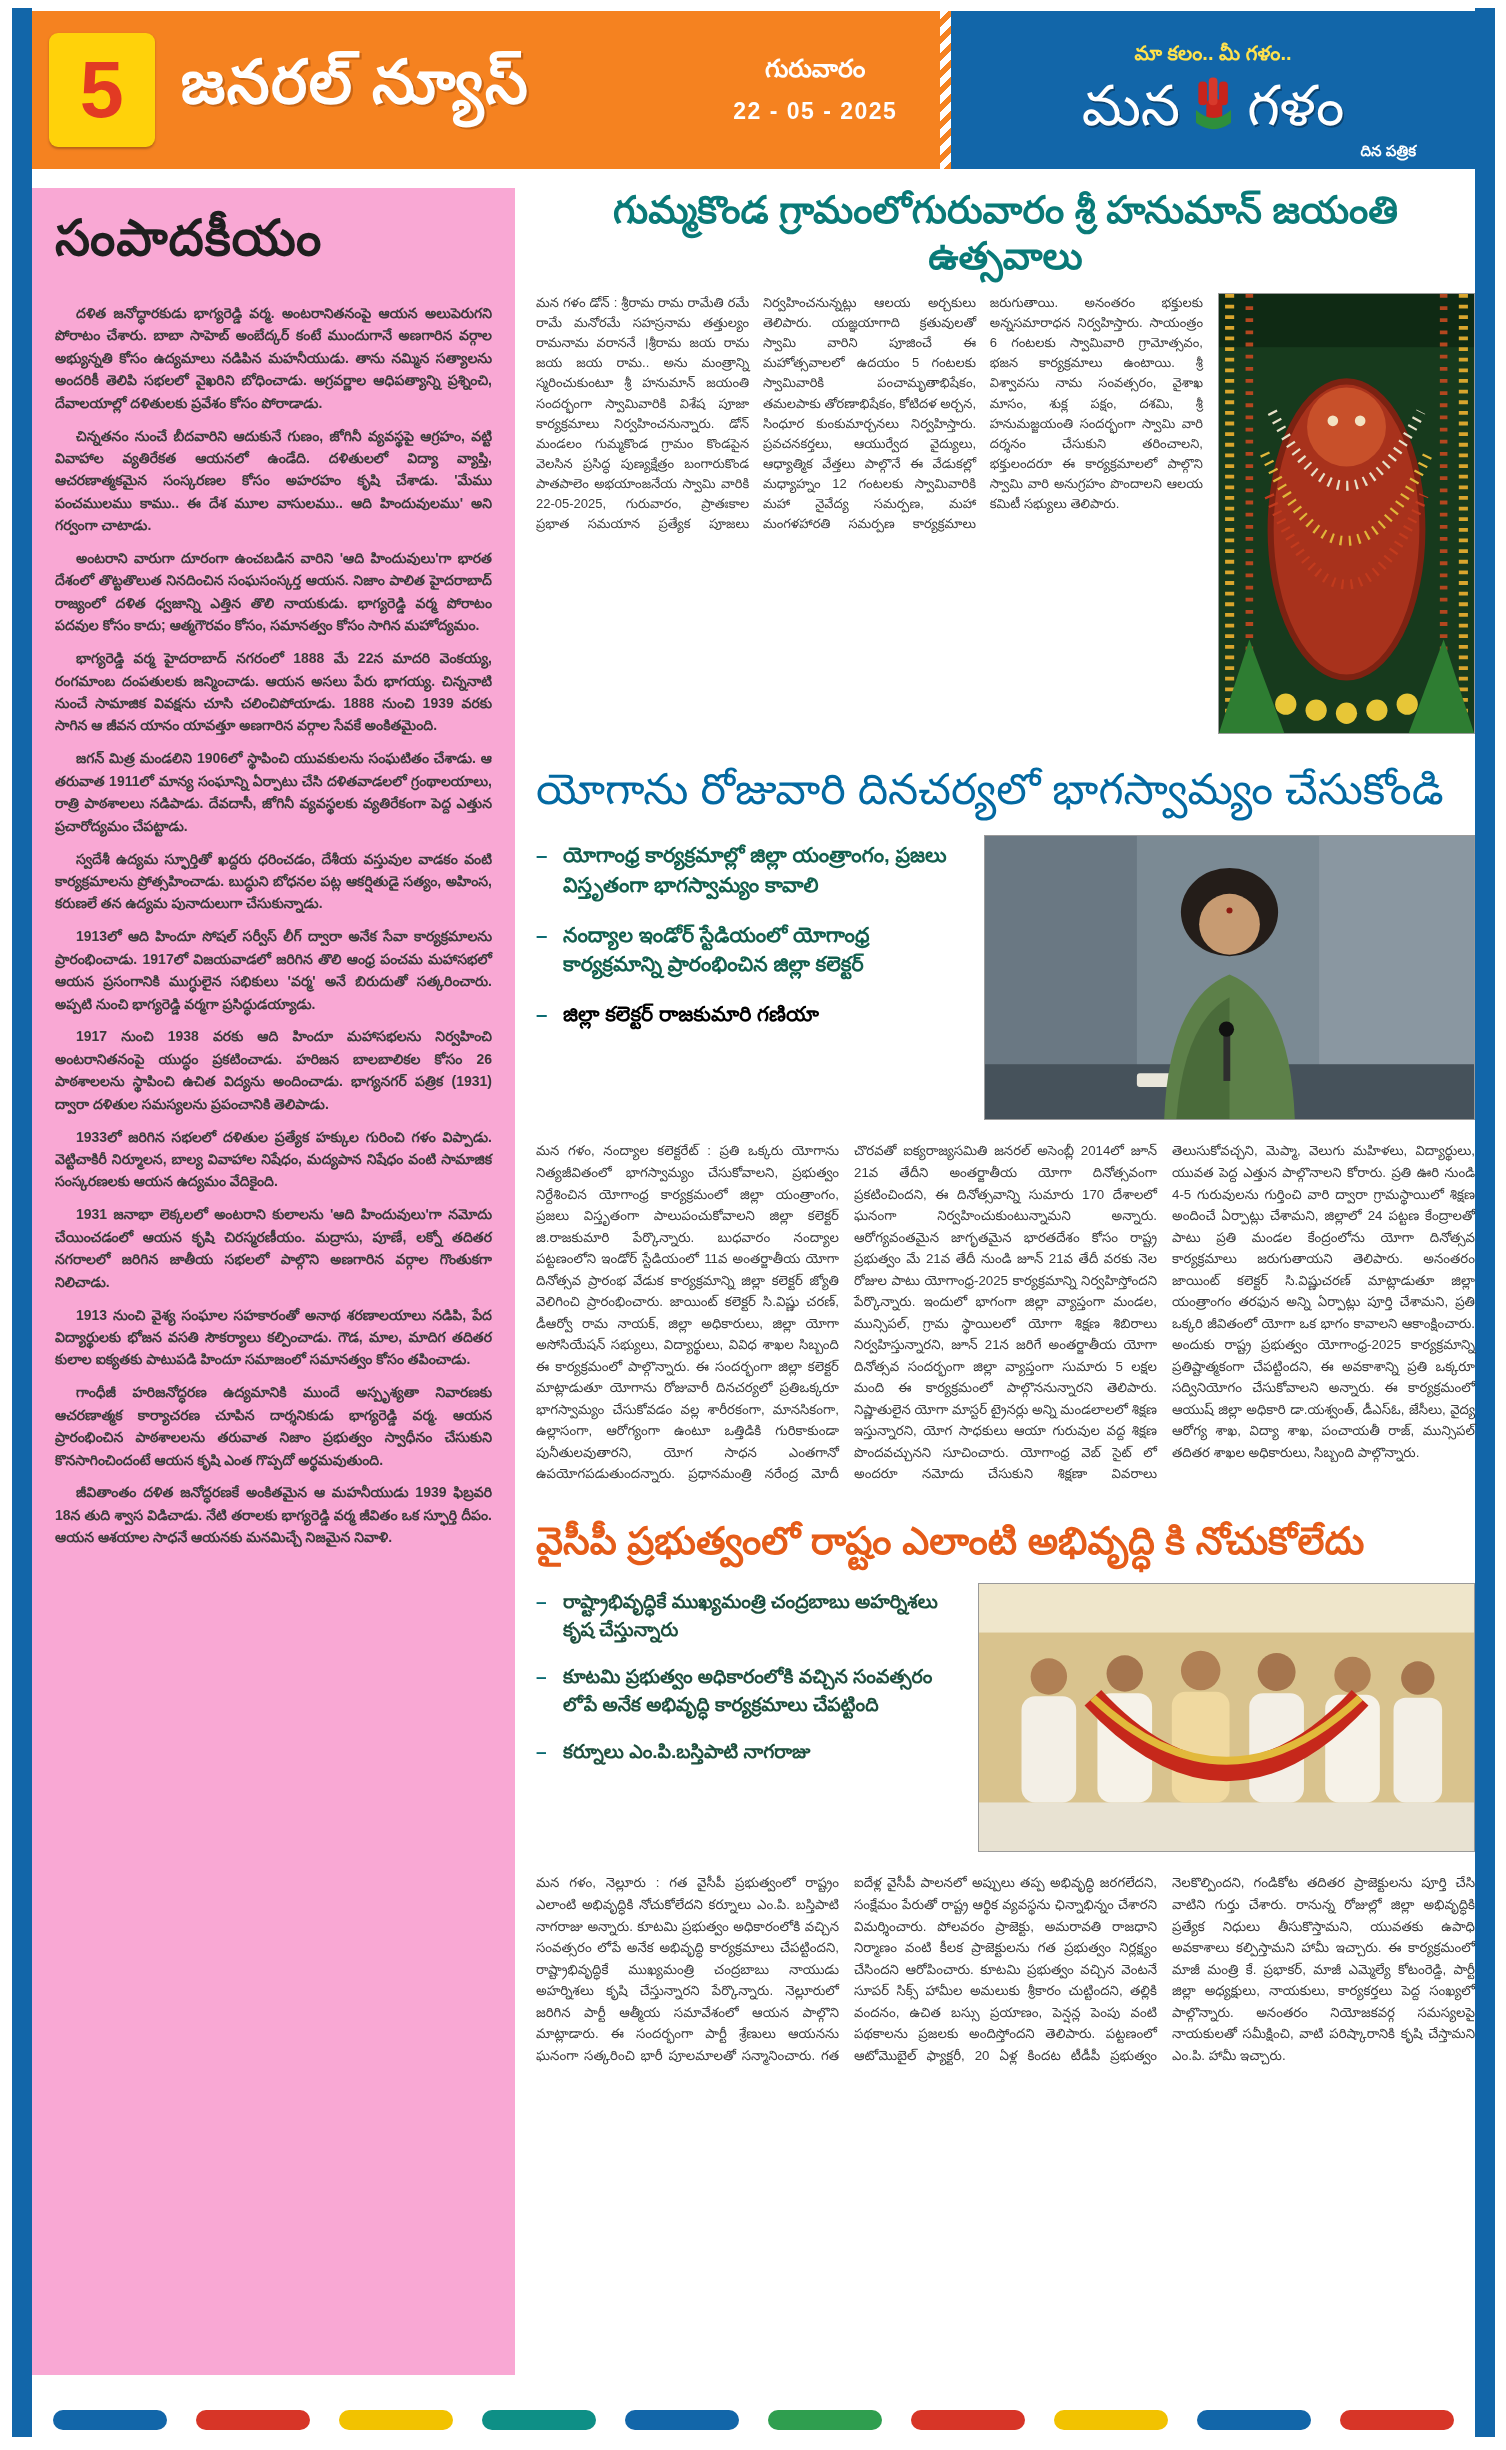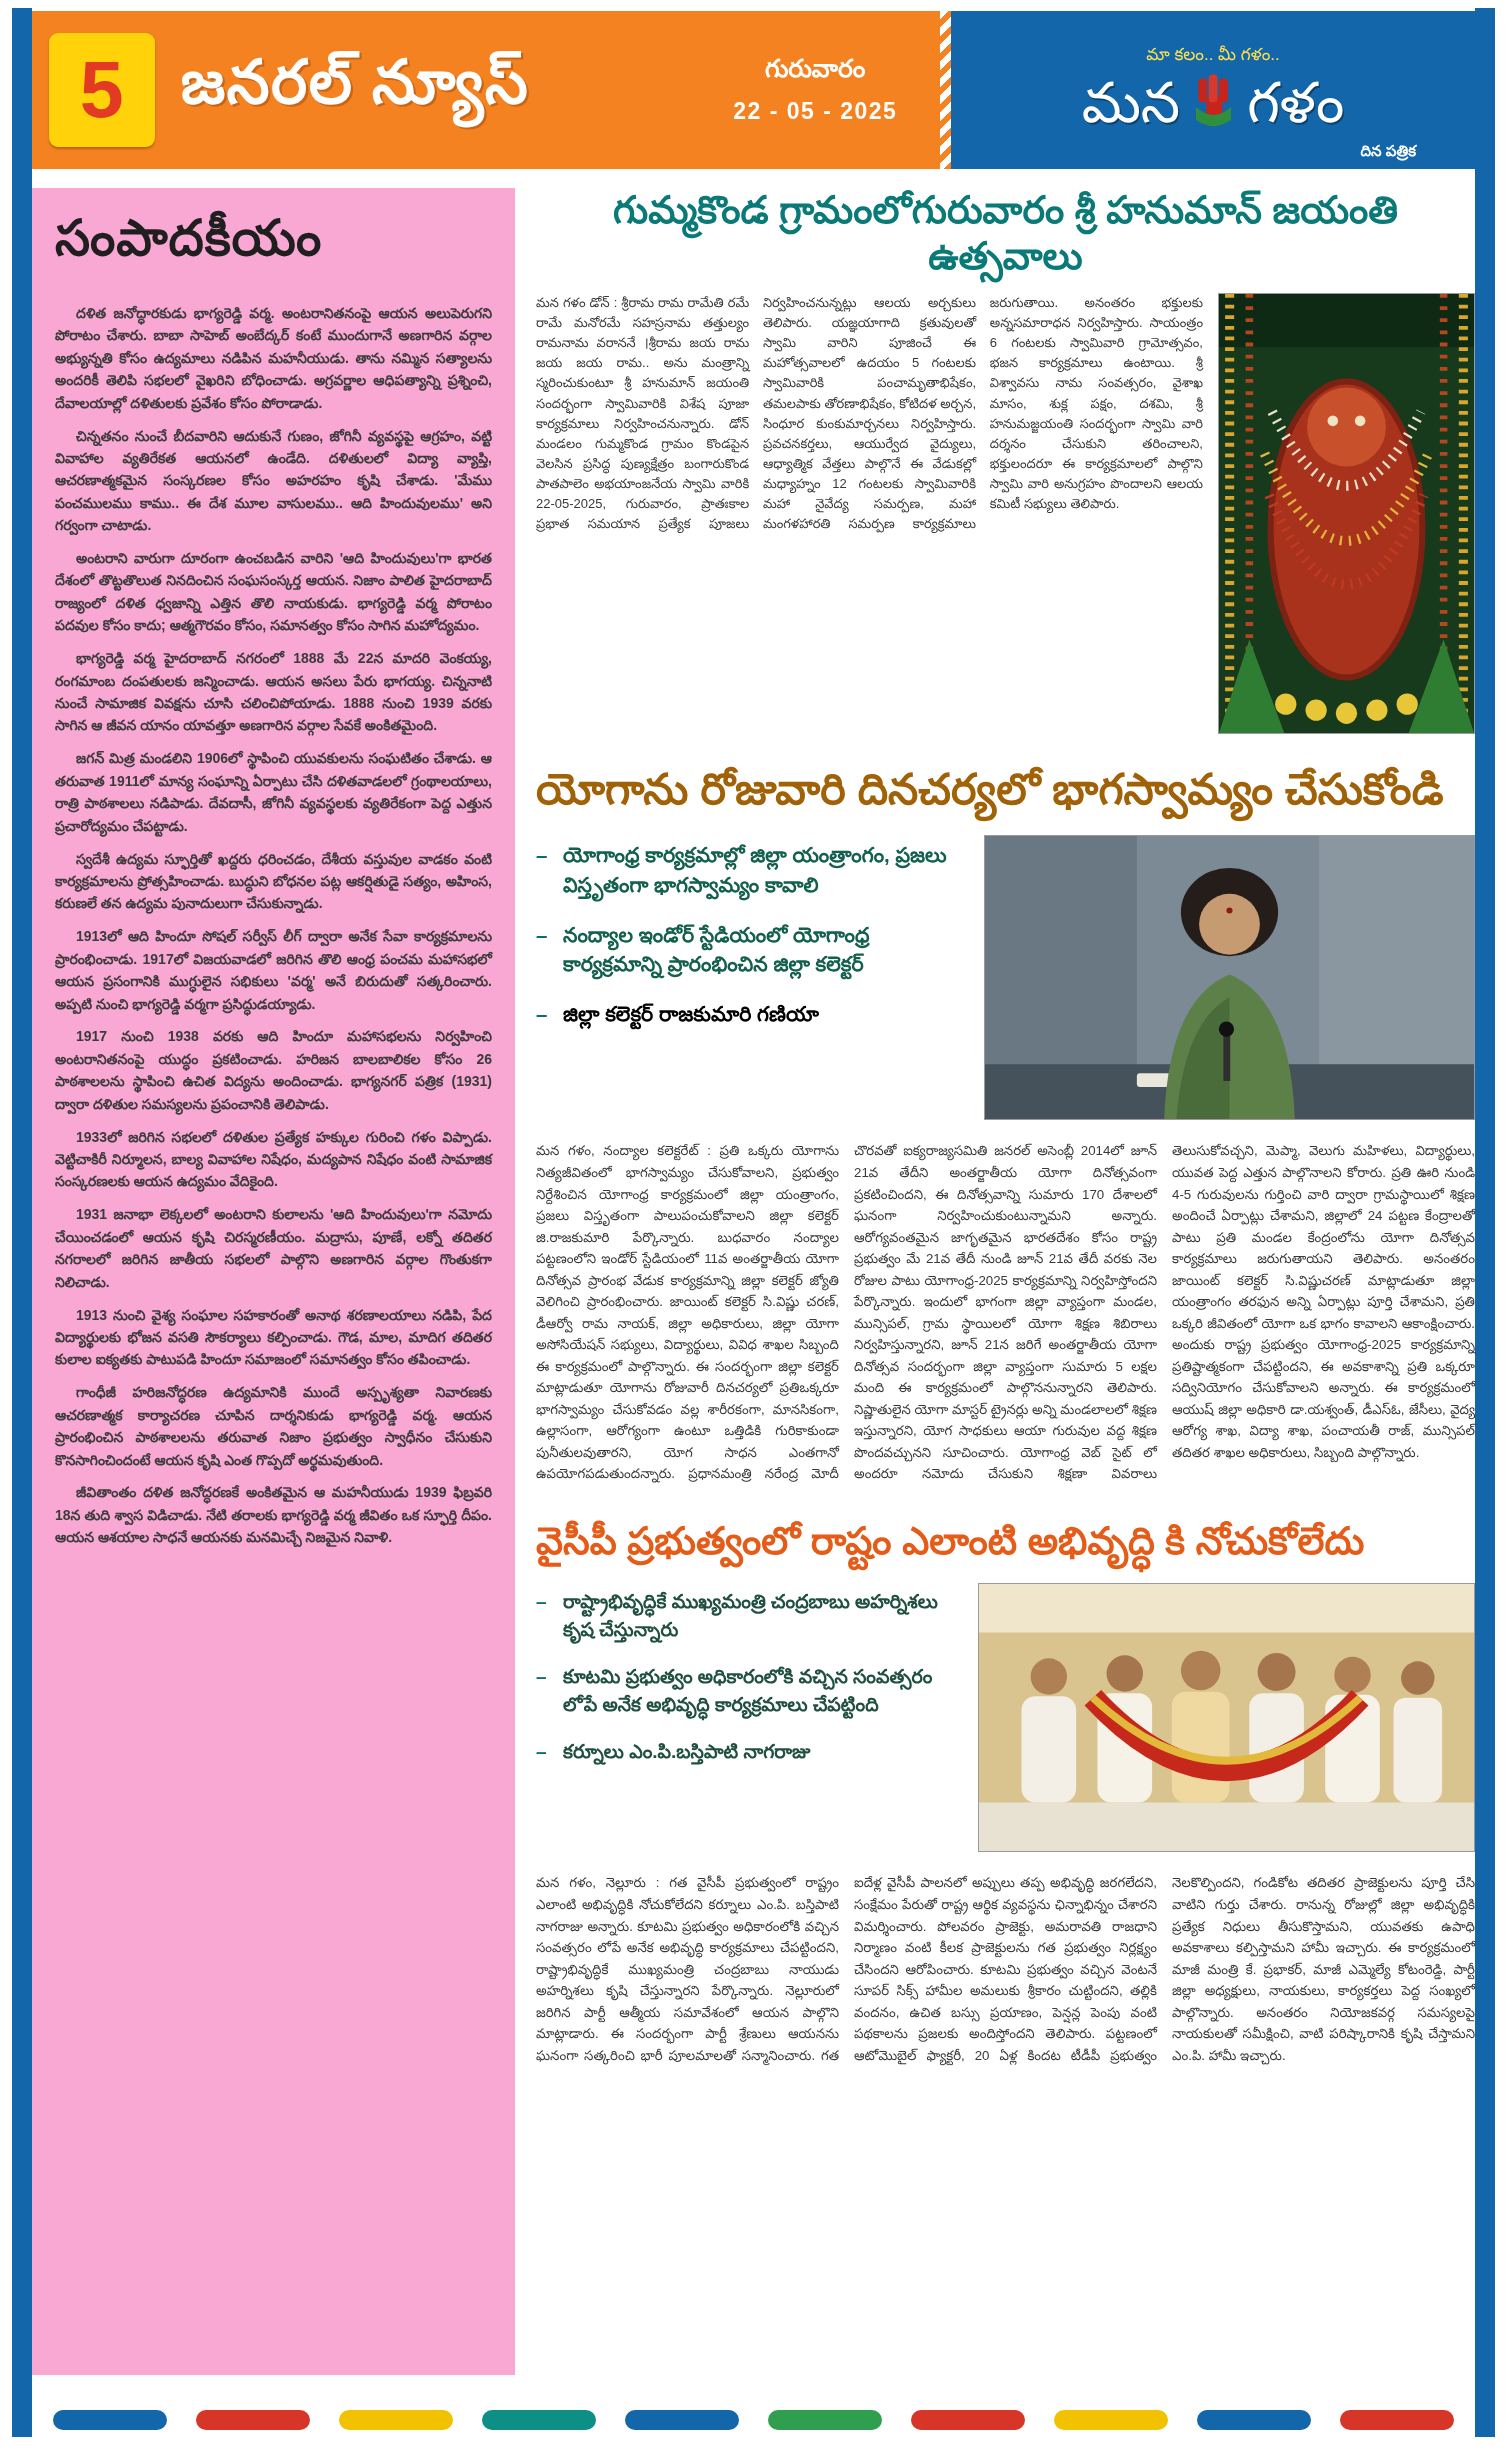--- a/index.html
+++ b/index.html
@@ -16,42 +16,42 @@
            display:flex;align-items:center;justify-content:center;box-shadow:0 1.5px 2.3px rgba(0,0,0,.25);}
   .num-box span{font-size:79px;font-weight:bold;color:#e23a23;line-height:1;}
   .paper-title{font-size:61px;font-weight:bold;color:#ffffff;margin-left:26px;letter-spacing:1.5px;
                text-shadow:2.3px 2.3px 0 rgba(120,50,0,.35);white-space:nowrap;}
   .mast-date{margin-left:auto;margin-right:43px;text-align:center;color:#ffffff;font-weight:bold;}
   .mast-date .day{font-size:25px;margin-bottom:9px;}
   .mast-date .date{font-size:23px;letter-spacing:1.5px;}
   .mast-divider{width:10.6px;background:repeating-linear-gradient(135deg,#ffffff 0 6px,#f58220 6px 12px);}
   .mast-blue{width:524px;background:#1266a9;color:#fff;display:flex;flex-direction:column;
              align-items:center;justify-content:center;position:relative;}
-  .tagline{color:#ffe24d;font-size:17px;font-weight:normal;margin-bottom:4.6px;}
+  .tagline{color:#ffe24d;font-size:20px;font-weight:bold;margin-bottom:4.6px;}
   .logo-row{display:flex;align-items:center;gap:9px;}
   .logo-word{font-size:56px;font-weight:normal;color:#ffffff;text-shadow:1.5px 1.5px 0 rgba(0,0,0,.35);line-height:1;}
   .logo-sub{position:absolute;right:59px;bottom:6px;color:#ffffff;font-size:15px;font-weight:bold;}
 
   
   .main{position:absolute;left:32px;top:188px;width:1443px;height:2202px;}
   .editorial{position:absolute;left:0;top:0;width:483px;height:2187px;background:#f9a8d4;
              padding:21px 23px;box-sizing:border-box;overflow:hidden;}
   .editorial h1{font-size:50px;font-weight:bold;color:#1f1f1f;margin:0 0 23px 0;letter-spacing:0.8px;}
   .editorial .ed-p{font-size:14px;line-height:1.6;color:#3b3b3b;text-align:justify;
                    margin:0 0 10.6px 0;text-indent:21px;font-weight:bold;}
 
   .right-col{position:absolute;left:504px;top:0;width:939px;}
   article{display:block;}
   .a1-head{font-size:38px;font-weight:bold;color:#0a7a78;margin:0 0 13.7px 0;line-height:1.2;text-align:center;}
   .a1-wrap{display:flex;gap:15px;}
   .a1-body{flex:1;column-count:3;column-gap:13.7px;font-size:13px;line-height:1.55;color:#383838;text-align:justify;}
   .figure{flex:none;border:0.8px solid #9a9a9a;overflow:hidden;background:#ccc;margin:0;}
   .fig-deity{width:255px;height:439px;}
   .a2{margin-top:30px;}
-  .a2-head{font-size:43px;font-weight:bold;color:#a16207;margin:0 0 20px 0;line-height:1.2;}
+  .a2-head{font-size:43px;font-weight:normal;color:#0369a1;margin:0 0 20px 0;line-height:1.2;}
   .a-top{display:flex;gap:18px;align-items:flex-start;}
   .bullets{flex:1;list-style:none;margin:4.6px 0 0 0;padding:0;}
   .bullets li{font-size:20.5px;line-height:1.45;color:#14604f;font-weight:600;margin-bottom:20px;
               position:relative;padding-left:27px;}
   .bullets li::before{content:"–";position:absolute;left:0;top:0;color:#0b6b72;font-weight:bold;}
   .bullets li.byline{color:#000000;font-weight:bold;}
   .fig-collector{width:489px;height:283px;}
   .a-body{margin-top:20px;column-count:3;column-gap:15px;font-size:13.3px;line-height:1.62;
           color:#383838;text-align:justify;}
   .a3{margin-top:33px;}

